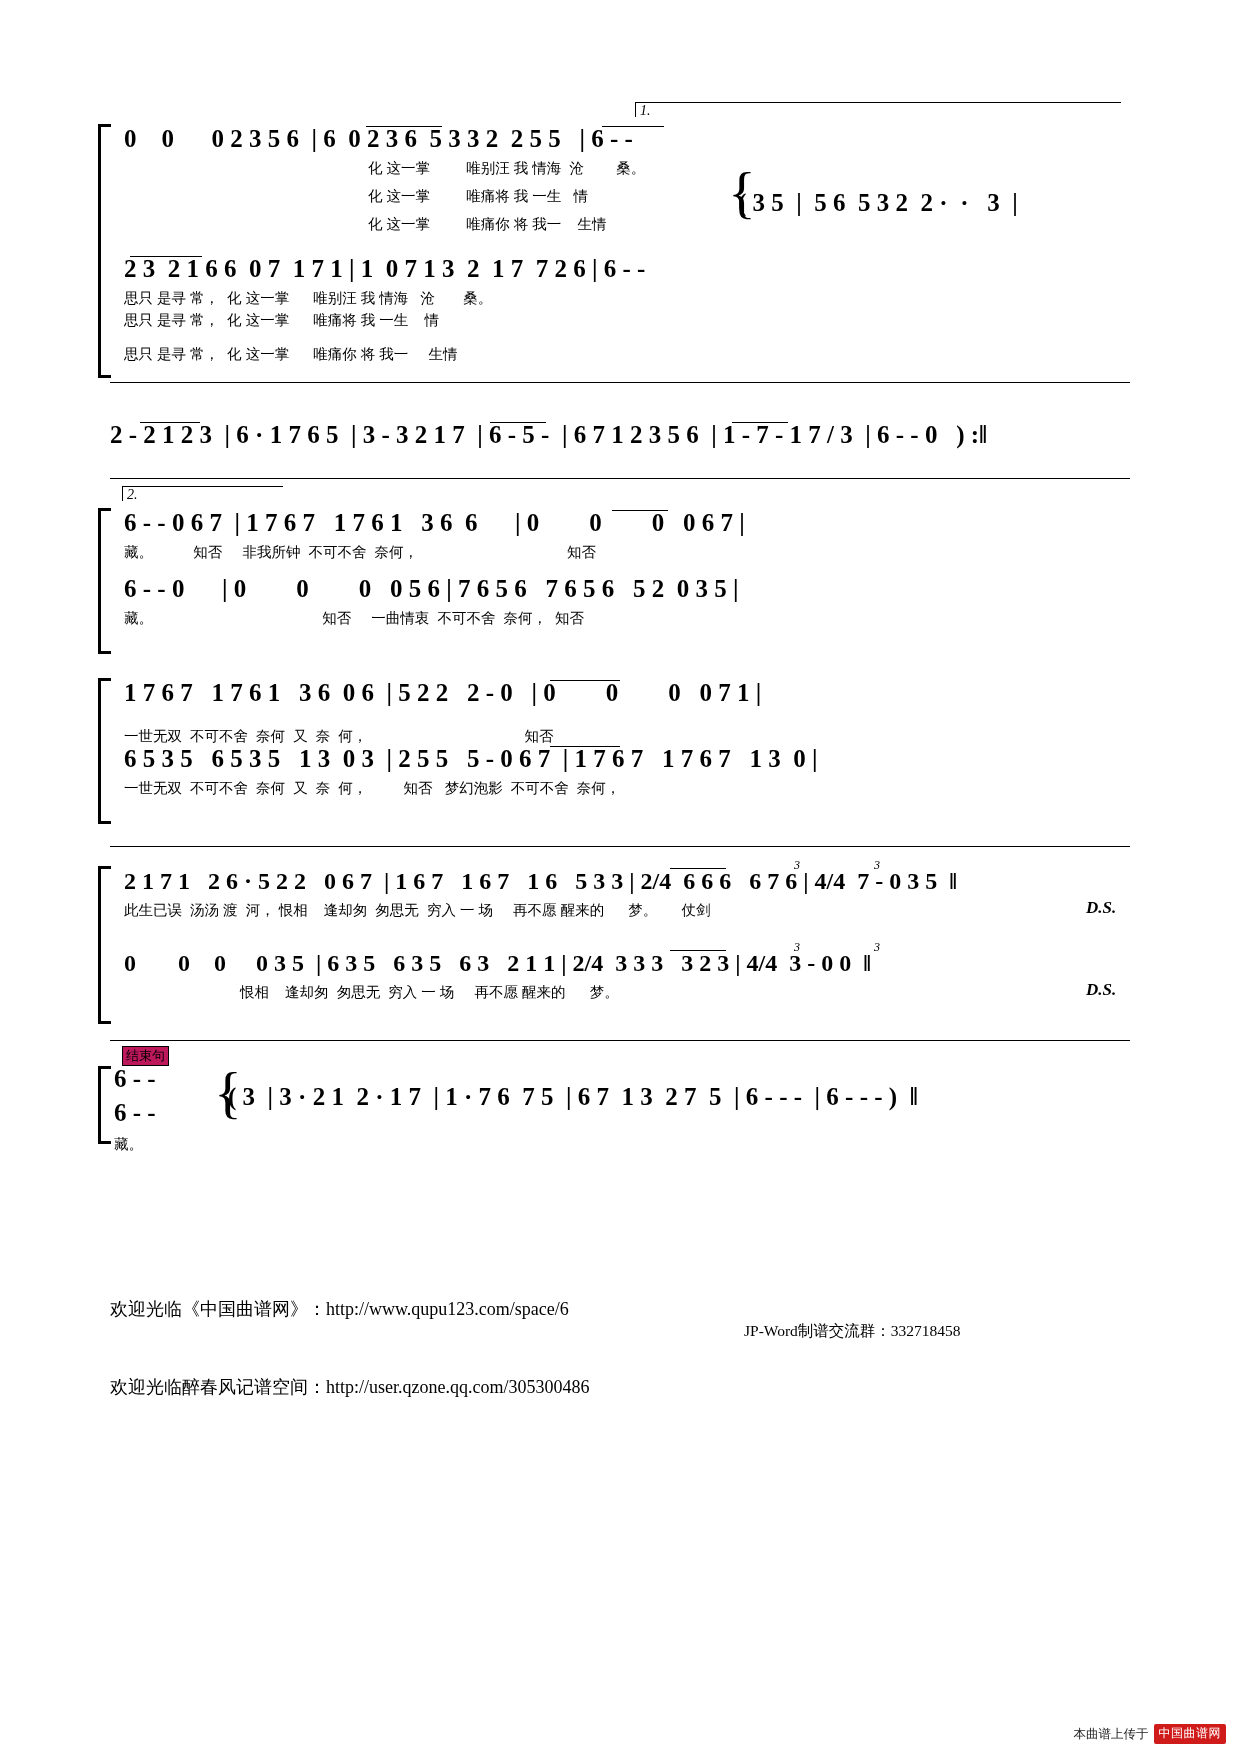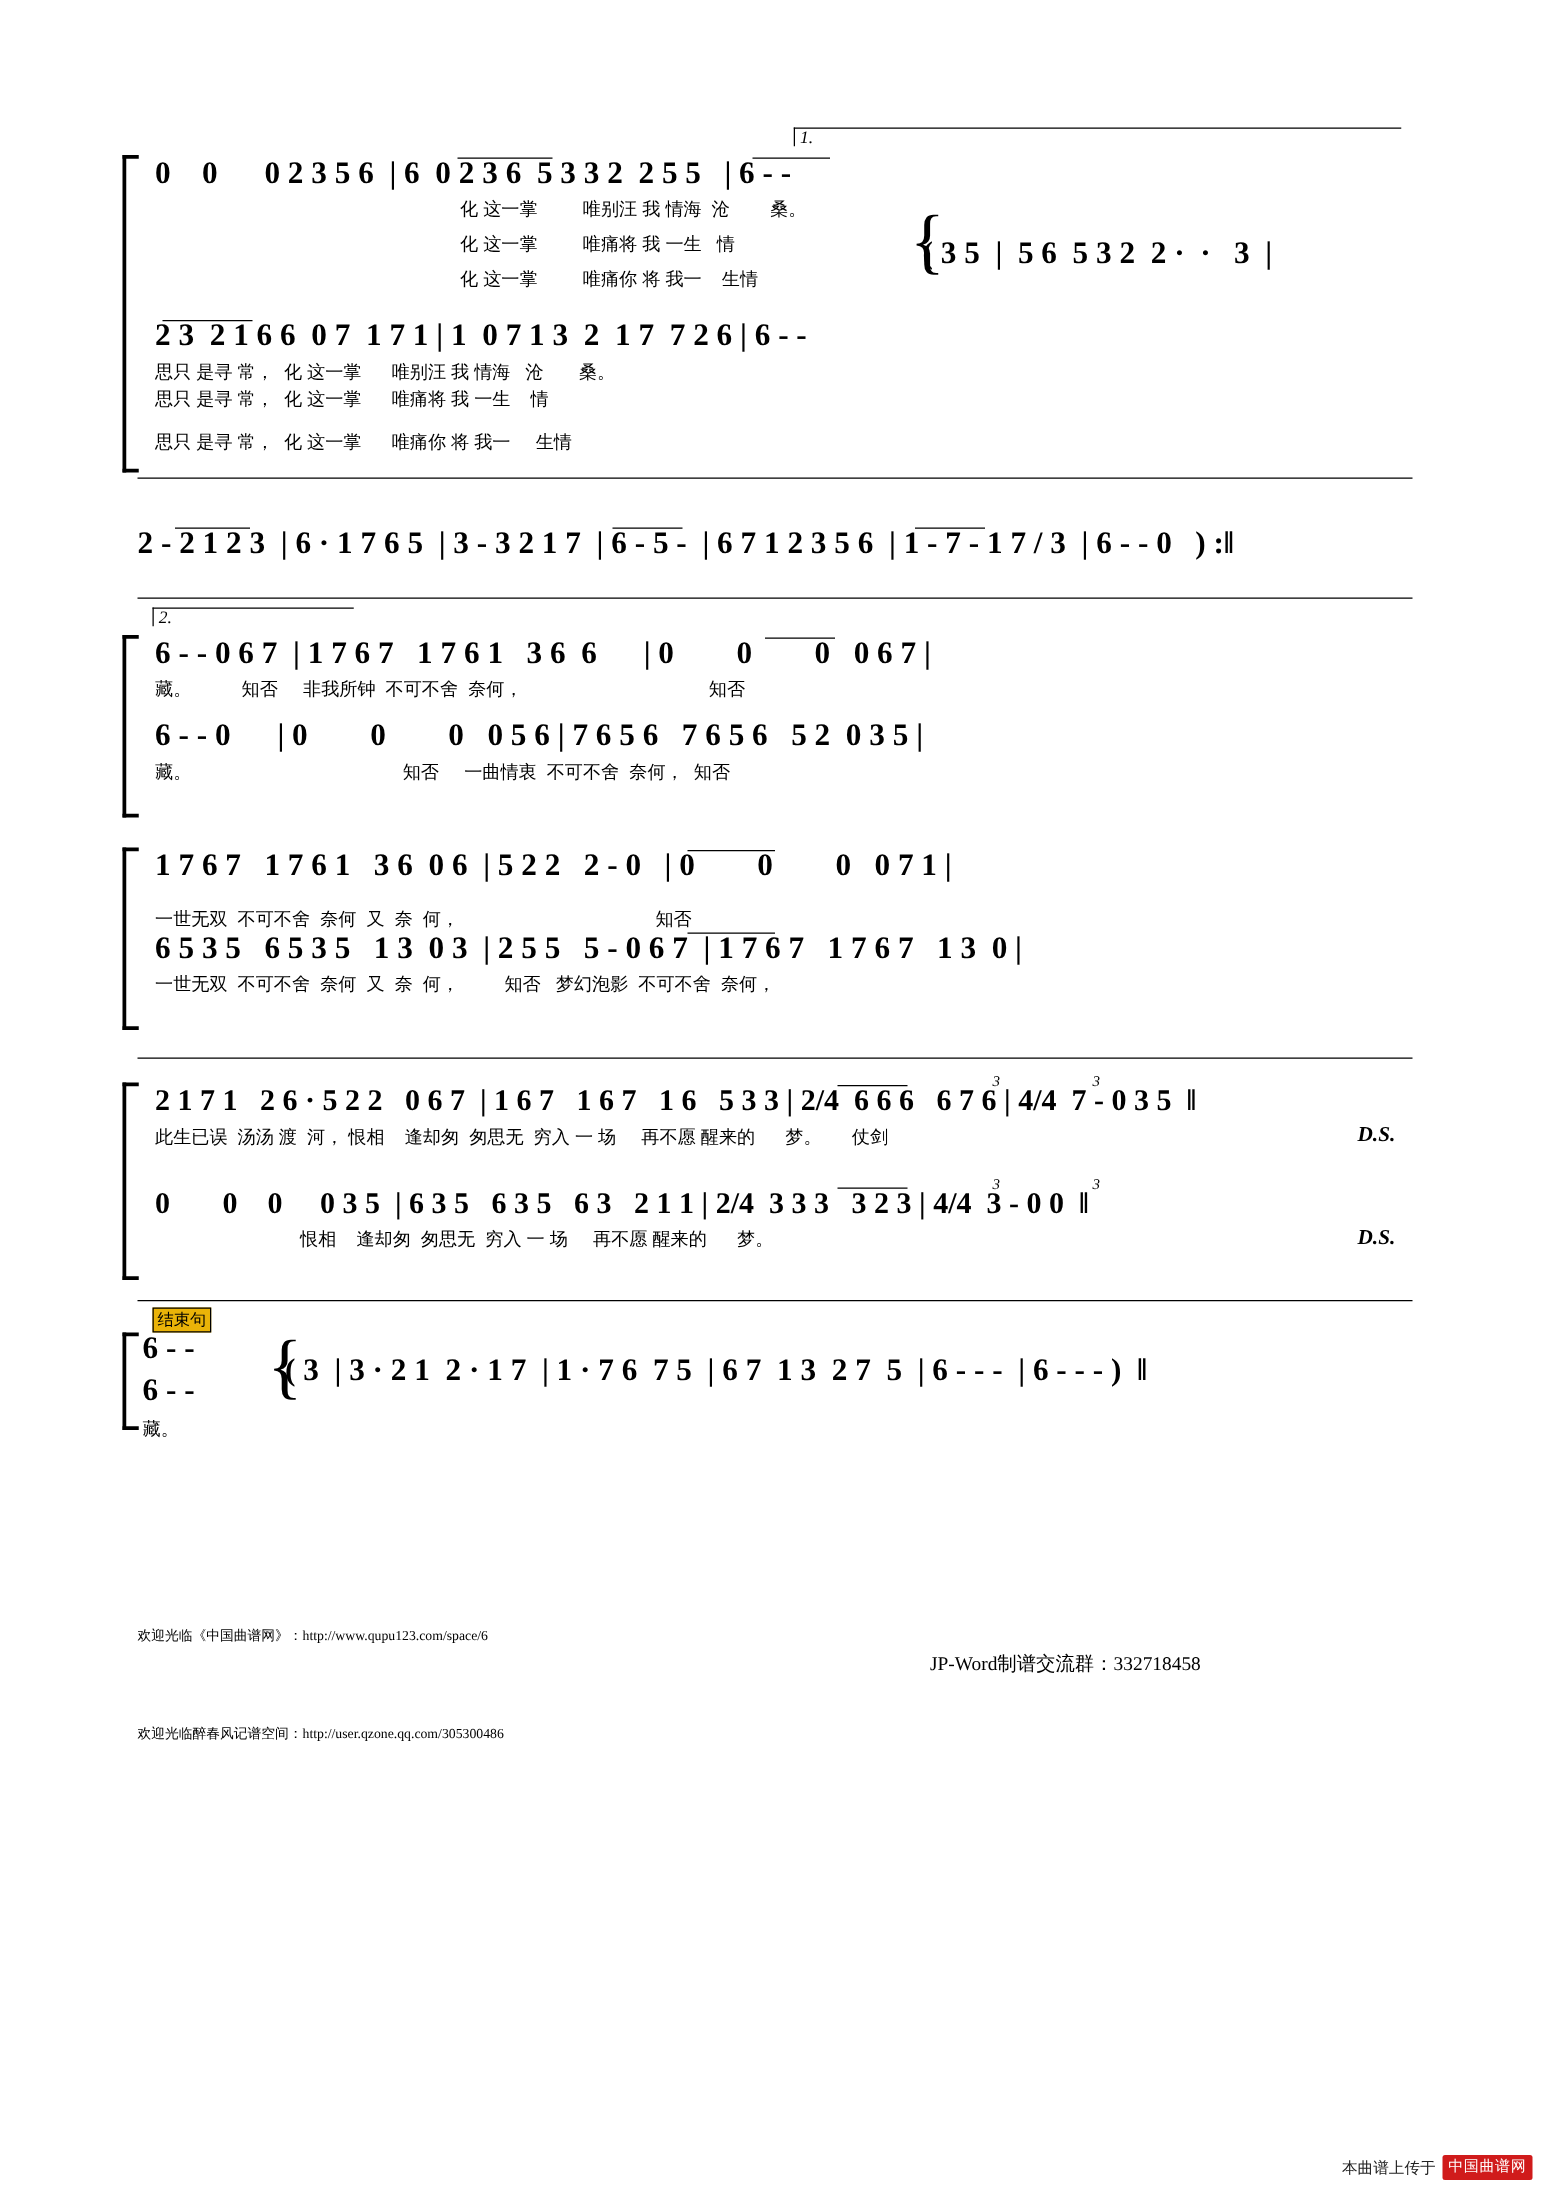--- a/index.html
+++ b/index.html
@@ -75,21 +75,21 @@
     font-size: 14px;
     font-family: "Liberation Serif", serif;
     font-style: italic;
   }
   .label-box {
     position: absolute;
     font-family: "Liberation Sans", sans-serif;
     font-size: 13px;
     border: 1.2px solid #000;
     padding: 0px 3px;
-    background: #eab308;
+    background: #be185d;
   }
   .ds {
     position: absolute;
     font-style: italic;
     font-weight: bold;
     font-size: 17px;
     font-family: "Liberation Serif", serif;
   }
   .trip {
     position: absolute;
@@ -100,21 +100,21 @@
     position: absolute;
     font-size: 58px;
     font-family: "Liberation Serif", serif;
     line-height: 58px;
   }
 
   
   .footer {
     position: absolute;
     font-family: "Liberation Serif", serif;
-    font-size: 11px;
+    font-size: 18px;
     white-space: pre;
     line-height: 26px;
   }
   .footer-right {
     position: absolute;
     font-family: "Liberation Serif", serif;
     font-size: 15.5px;
     white-space: pre;
   }
   .credit {

